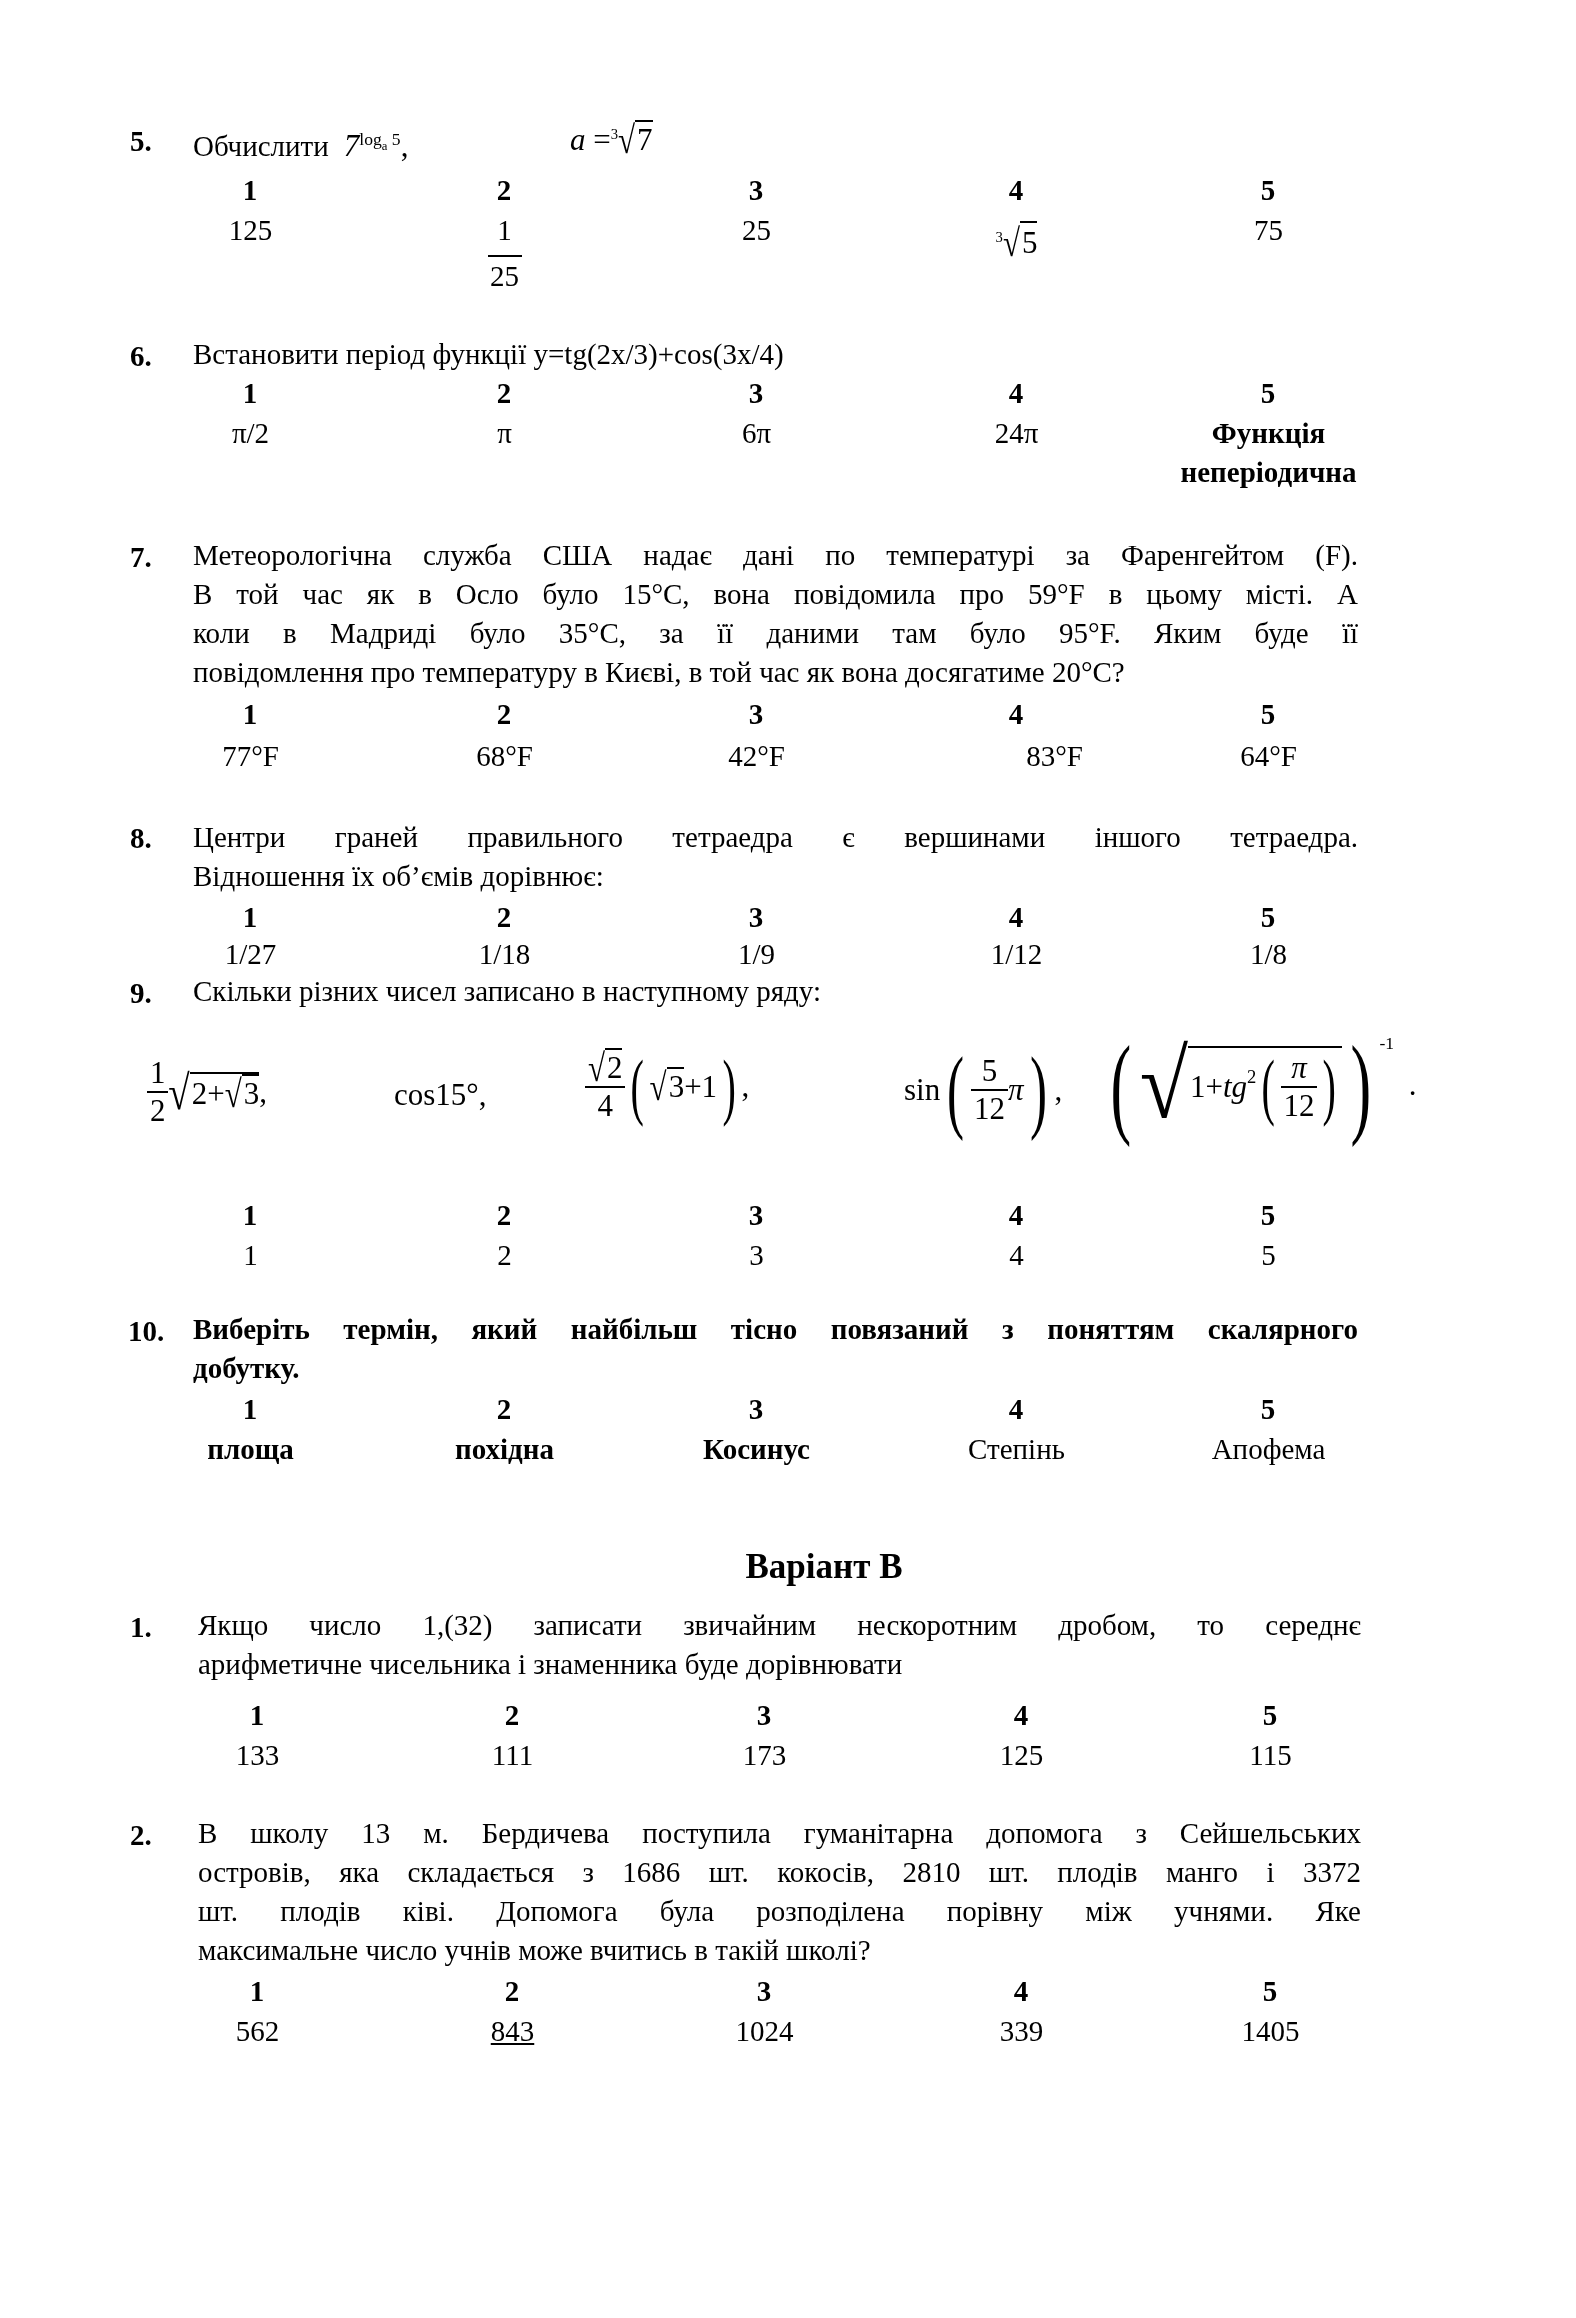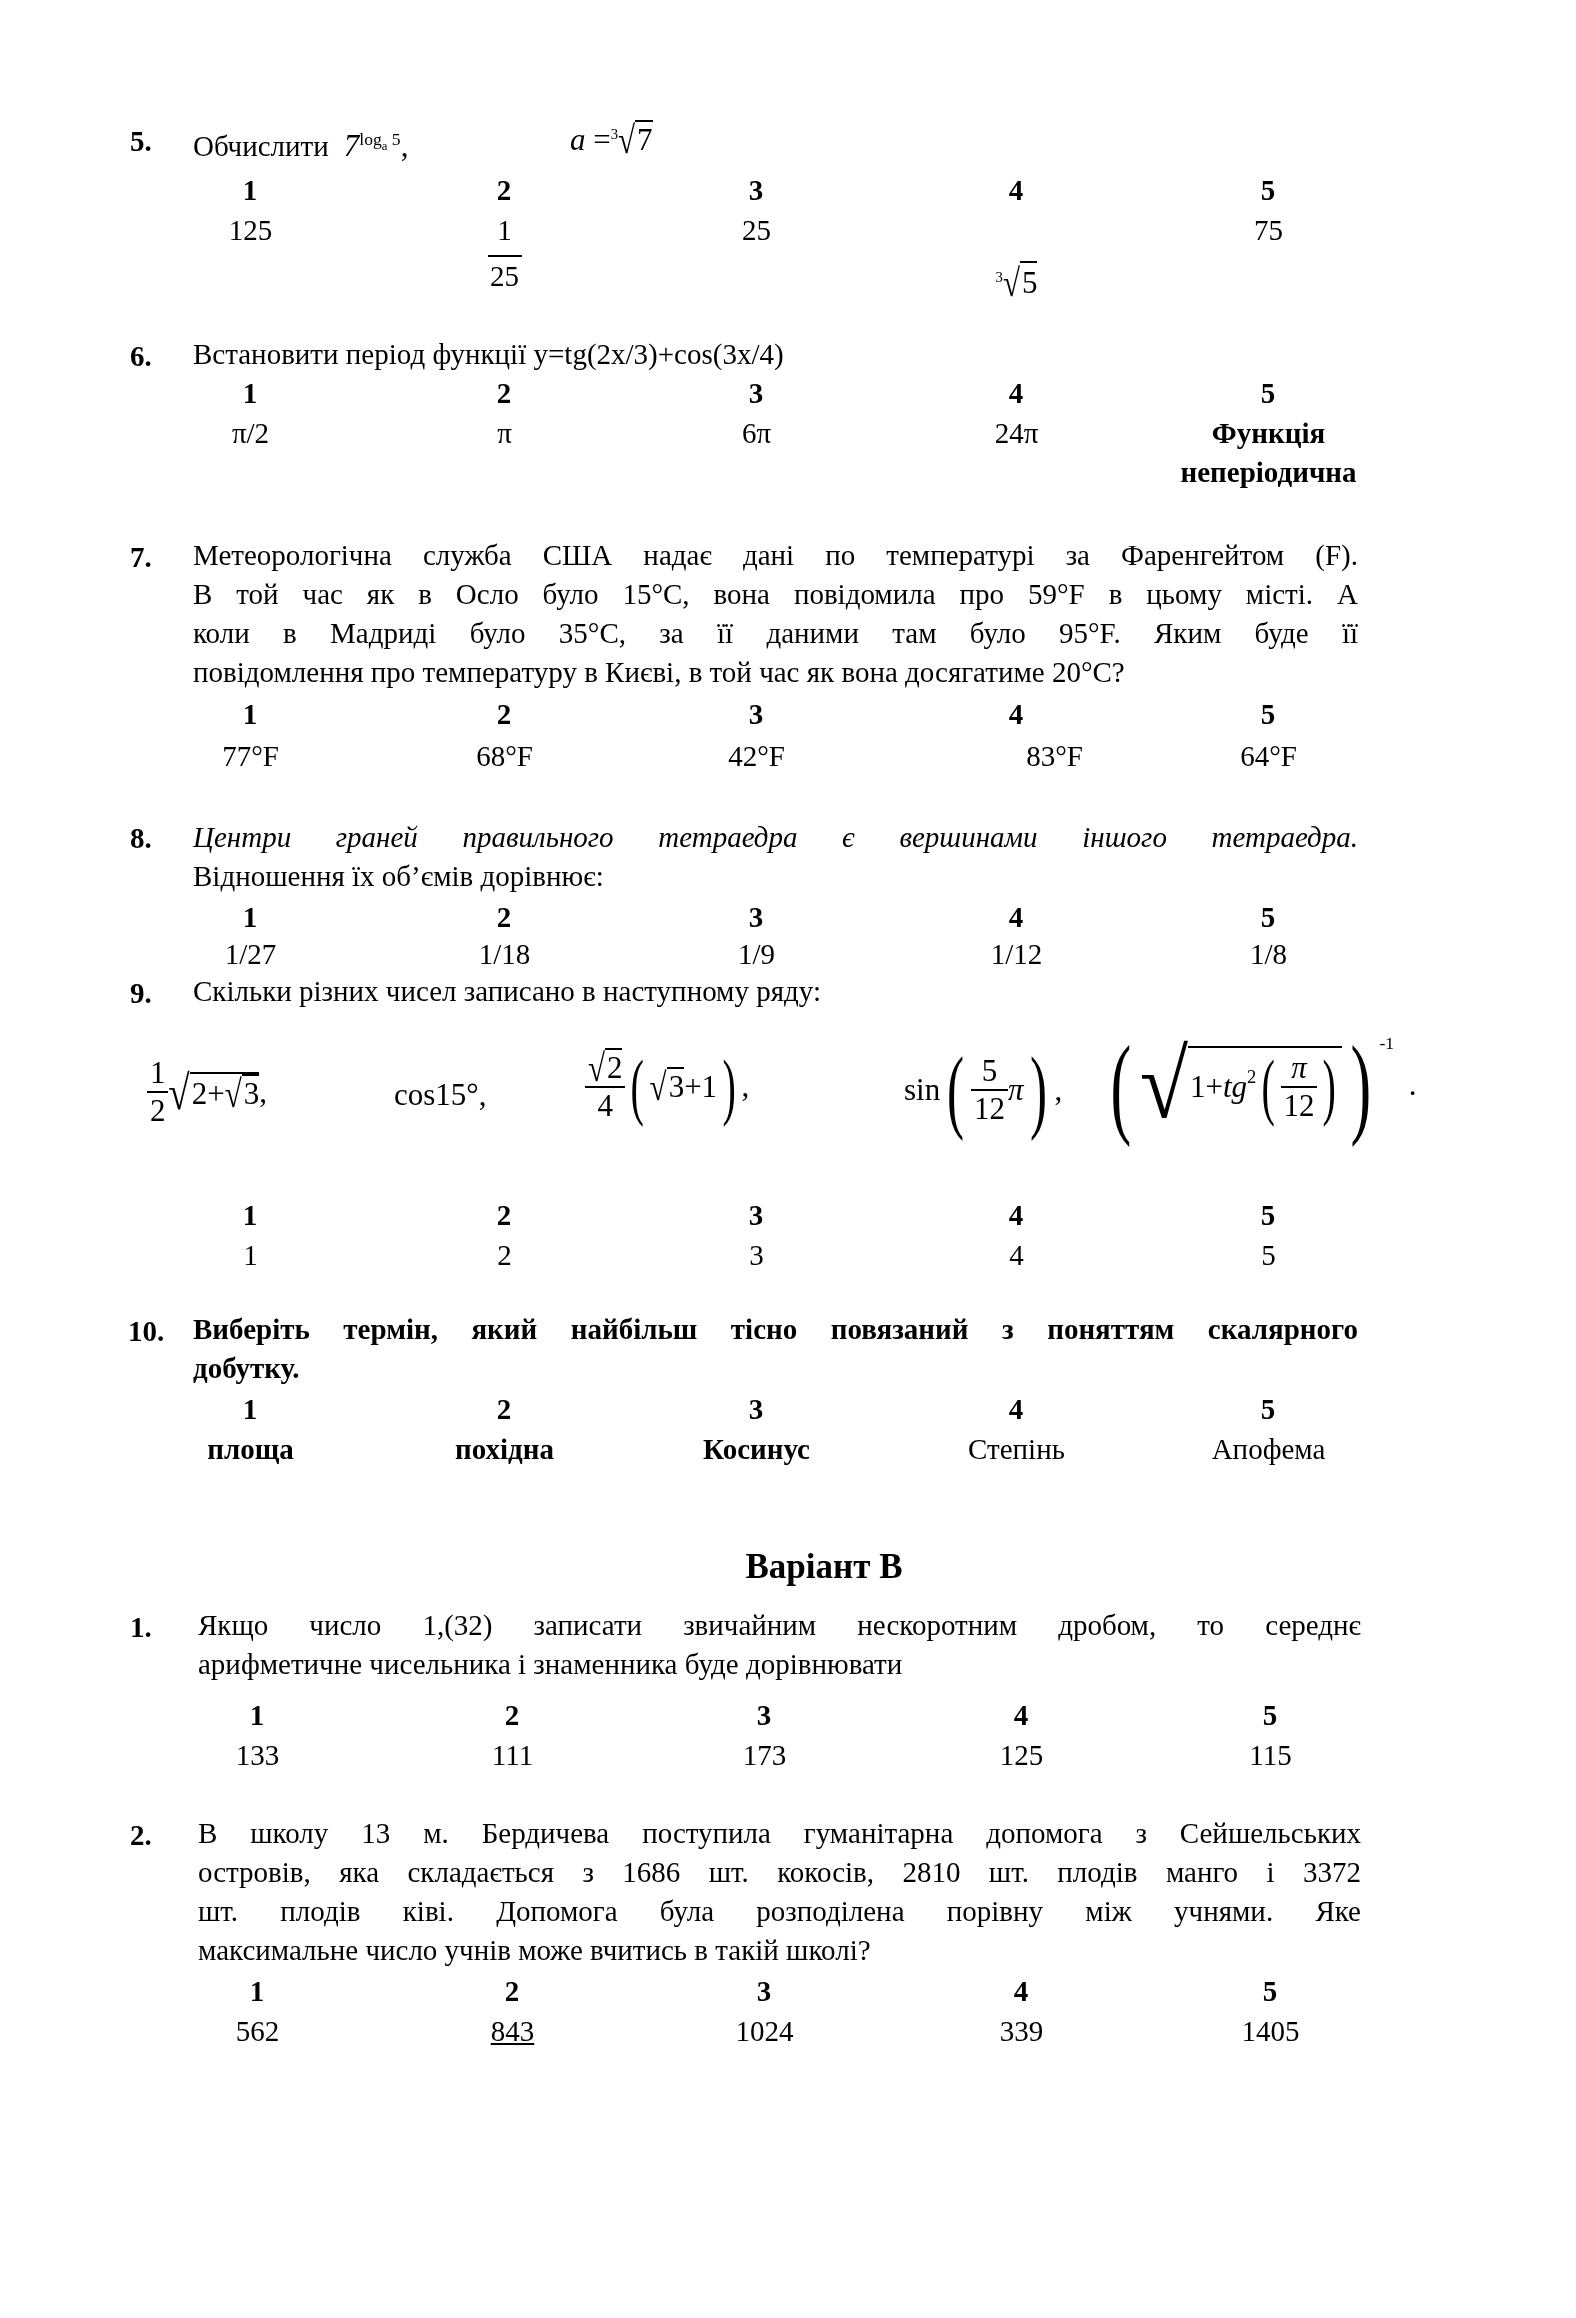--- a/index.html
+++ b/index.html
@@ -45,21 +45,21 @@
     <span class="opt-num" style="left:1016px; top:174px;">4</span>
     <span class="opt-num" style="left:1268px; top:174px;">5</span>
   </div>
   <div>
     <span class="opt-val" style="left:250px; top:211px;">125</span>
     <span class="opt-val" style="left:504px; top:211px;">
       <span style="display:block; line-height:39px;">1</span>
       <span style="display:block; width:34px; margin:4.9px auto 0; border-top:2.4px solid #000; line-height:39px;">25</span>
     </span>
     <span class="opt-val" style="left:756px; top:211px;">25</span>
-    <span class="opt-val math" style="left:1016px; top:218px;margin-top:40px;"><sup style="font-size:14.7px;">3</sup><span class="radical">√</span><span class="sqrt">5</span></span>
+    <span class="opt-val math" style="left:1016px; top:218px;"><sup style="font-size:14.7px;">3</sup><span class="radical">√</span><span class="sqrt">5</span></span>
     <span class="opt-val" style="left:1268px; top:211px;">75</span>
   </div>
 </div>
 
 <div>
   <span class="abs qnum" style="left:130px; top:340px;">6.</span>
   <span class="abs qline" style="left:193px; top:335px;"><span>Встановити період функції </span><span>y=tg(2x/3)+cos(3x/4)</span></span>
 
   <div>
     <span class="opt-num" style="left:250px; top:377px;">1</span>
@@ -101,21 +101,21 @@
     <span class="opt-val" style="left:504px; top:737px;">68°F</span>
     <span class="opt-val" style="left:756px; top:737px;">42°F</span>
     <span class="opt-val" style="left:960px; top:737px;text-align:right;">83°F</span>
     <span class="opt-val" style="left:1268px; top:737px;">64°F</span>
   </div>
 </div>
 
 <div>
   <span class="abs qnum" style="left:130px; top:822px;">8.</span>
   <div class="qtext" style="top:818px;">
-    <div style="text-align-last:justify;font-style:italic;">Центри граней правильного тетраедра є вершинами іншого тетраедра.</div>
+    <div style="text-align-last:justify;">Центри граней правильного тетраедра є вершинами іншого тетраедра.</div>
     <div>Відношення їх об’ємів дорівнює:</div>
   </div>
 
   <div>
     <span class="opt-num" style="left:250px; top:901px;">1</span>
     <span class="opt-num" style="left:504px; top:901px;">2</span>
     <span class="opt-num" style="left:756px; top:901px;">3</span>
     <span class="opt-num" style="left:1016px; top:901px;">4</span>
     <span class="opt-num" style="left:1268px; top:901px;">5</span>
   </div>

